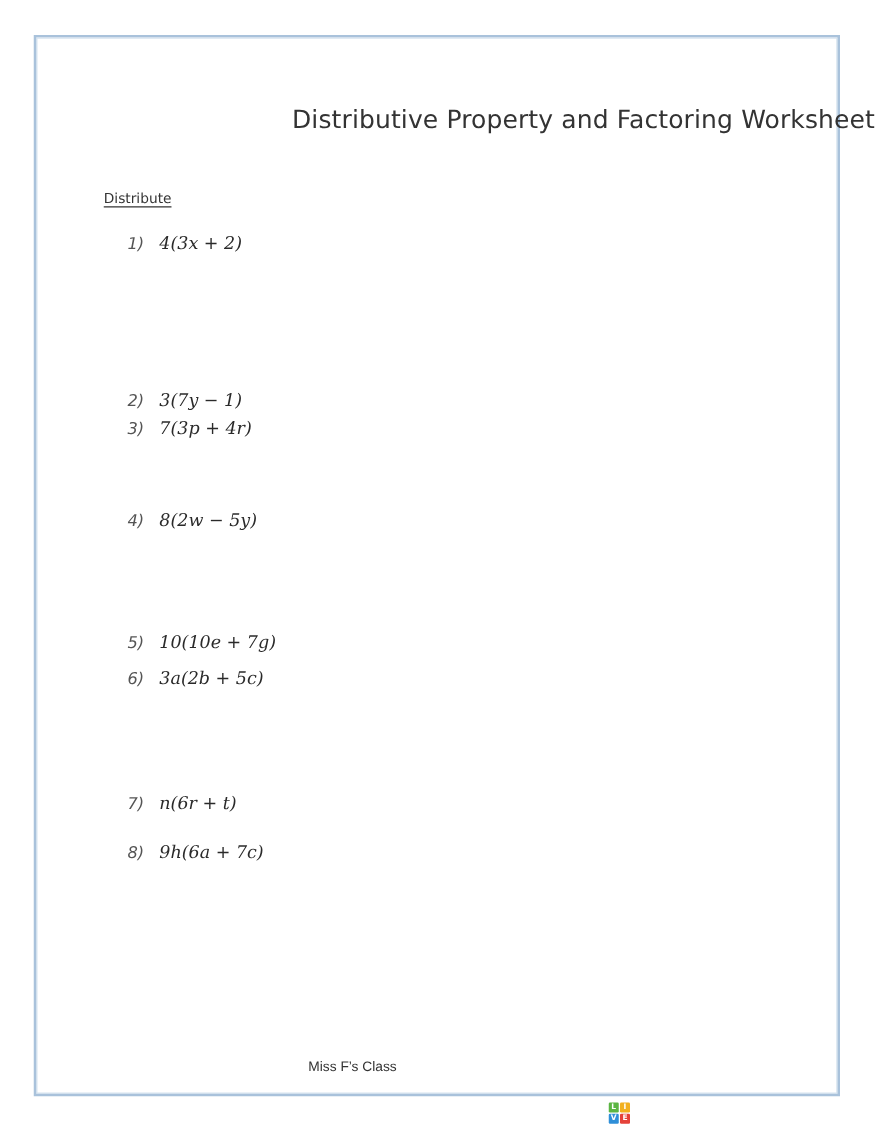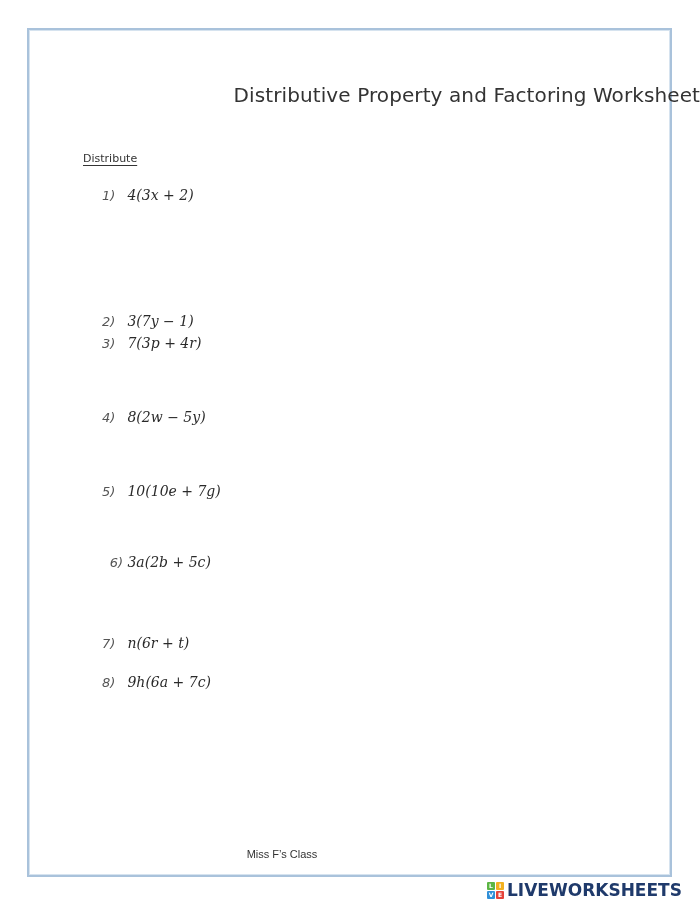--- a/index.html
+++ b/index.html
@@ -129,25 +129,25 @@
     <span class="expr">3(7y − 1)</span>
   </div>
   <div class="problem" style="top: 335px;">
     <span class="num">3)</span>
     <span class="expr">7(3p + 4r)</span>
   </div>
   <div class="problem" style="top: 409px;">
     <span class="num">4)</span>
     <span class="expr">8(2w − 5y)</span>
   </div>
-  <div class="problem" style="top: 483px;">
+  <div class="problem" style="top: 506px;">
     <span class="num">5)</span>
     <span class="expr">10(10e + 7g)</span>
   </div>
-  <div class="problem" style="top: 554px; text-align: right;">
+  <div class="problem" style="top: 535px;">
     <span class="num">6)</span>
     <span class="expr">3a(2b + 5c)</span>
   </div>
   <div class="problem" style="top: 635px;">
     <span class="num">7)</span>
     <span class="expr">n(6r + t)</span>
   </div>
   <div class="problem" style="top: 674px;">
     <span class="num">8)</span>
     <span class="expr">9h(6a + 7c)</span>
@@ -156,14 +156,13 @@
 
 <div class="footer-text">Miss F’s Class</div>
 
 <div class="logo">
   <div class="logo-squares">
     <span style="background: rgb(91, 181, 67);">L</span>
     <span style="background: rgb(242, 176, 30);">I</span>
     <span style="background: rgb(47, 143, 216);">V</span>
     <span style="background: rgb(229, 66, 58);">E</span>
   </div>
-  <span class="logo-text" style="color: rgb(31, 58, 107);">LIVEWORKSHEETS</span>
 </div>
 
 </body></html>

